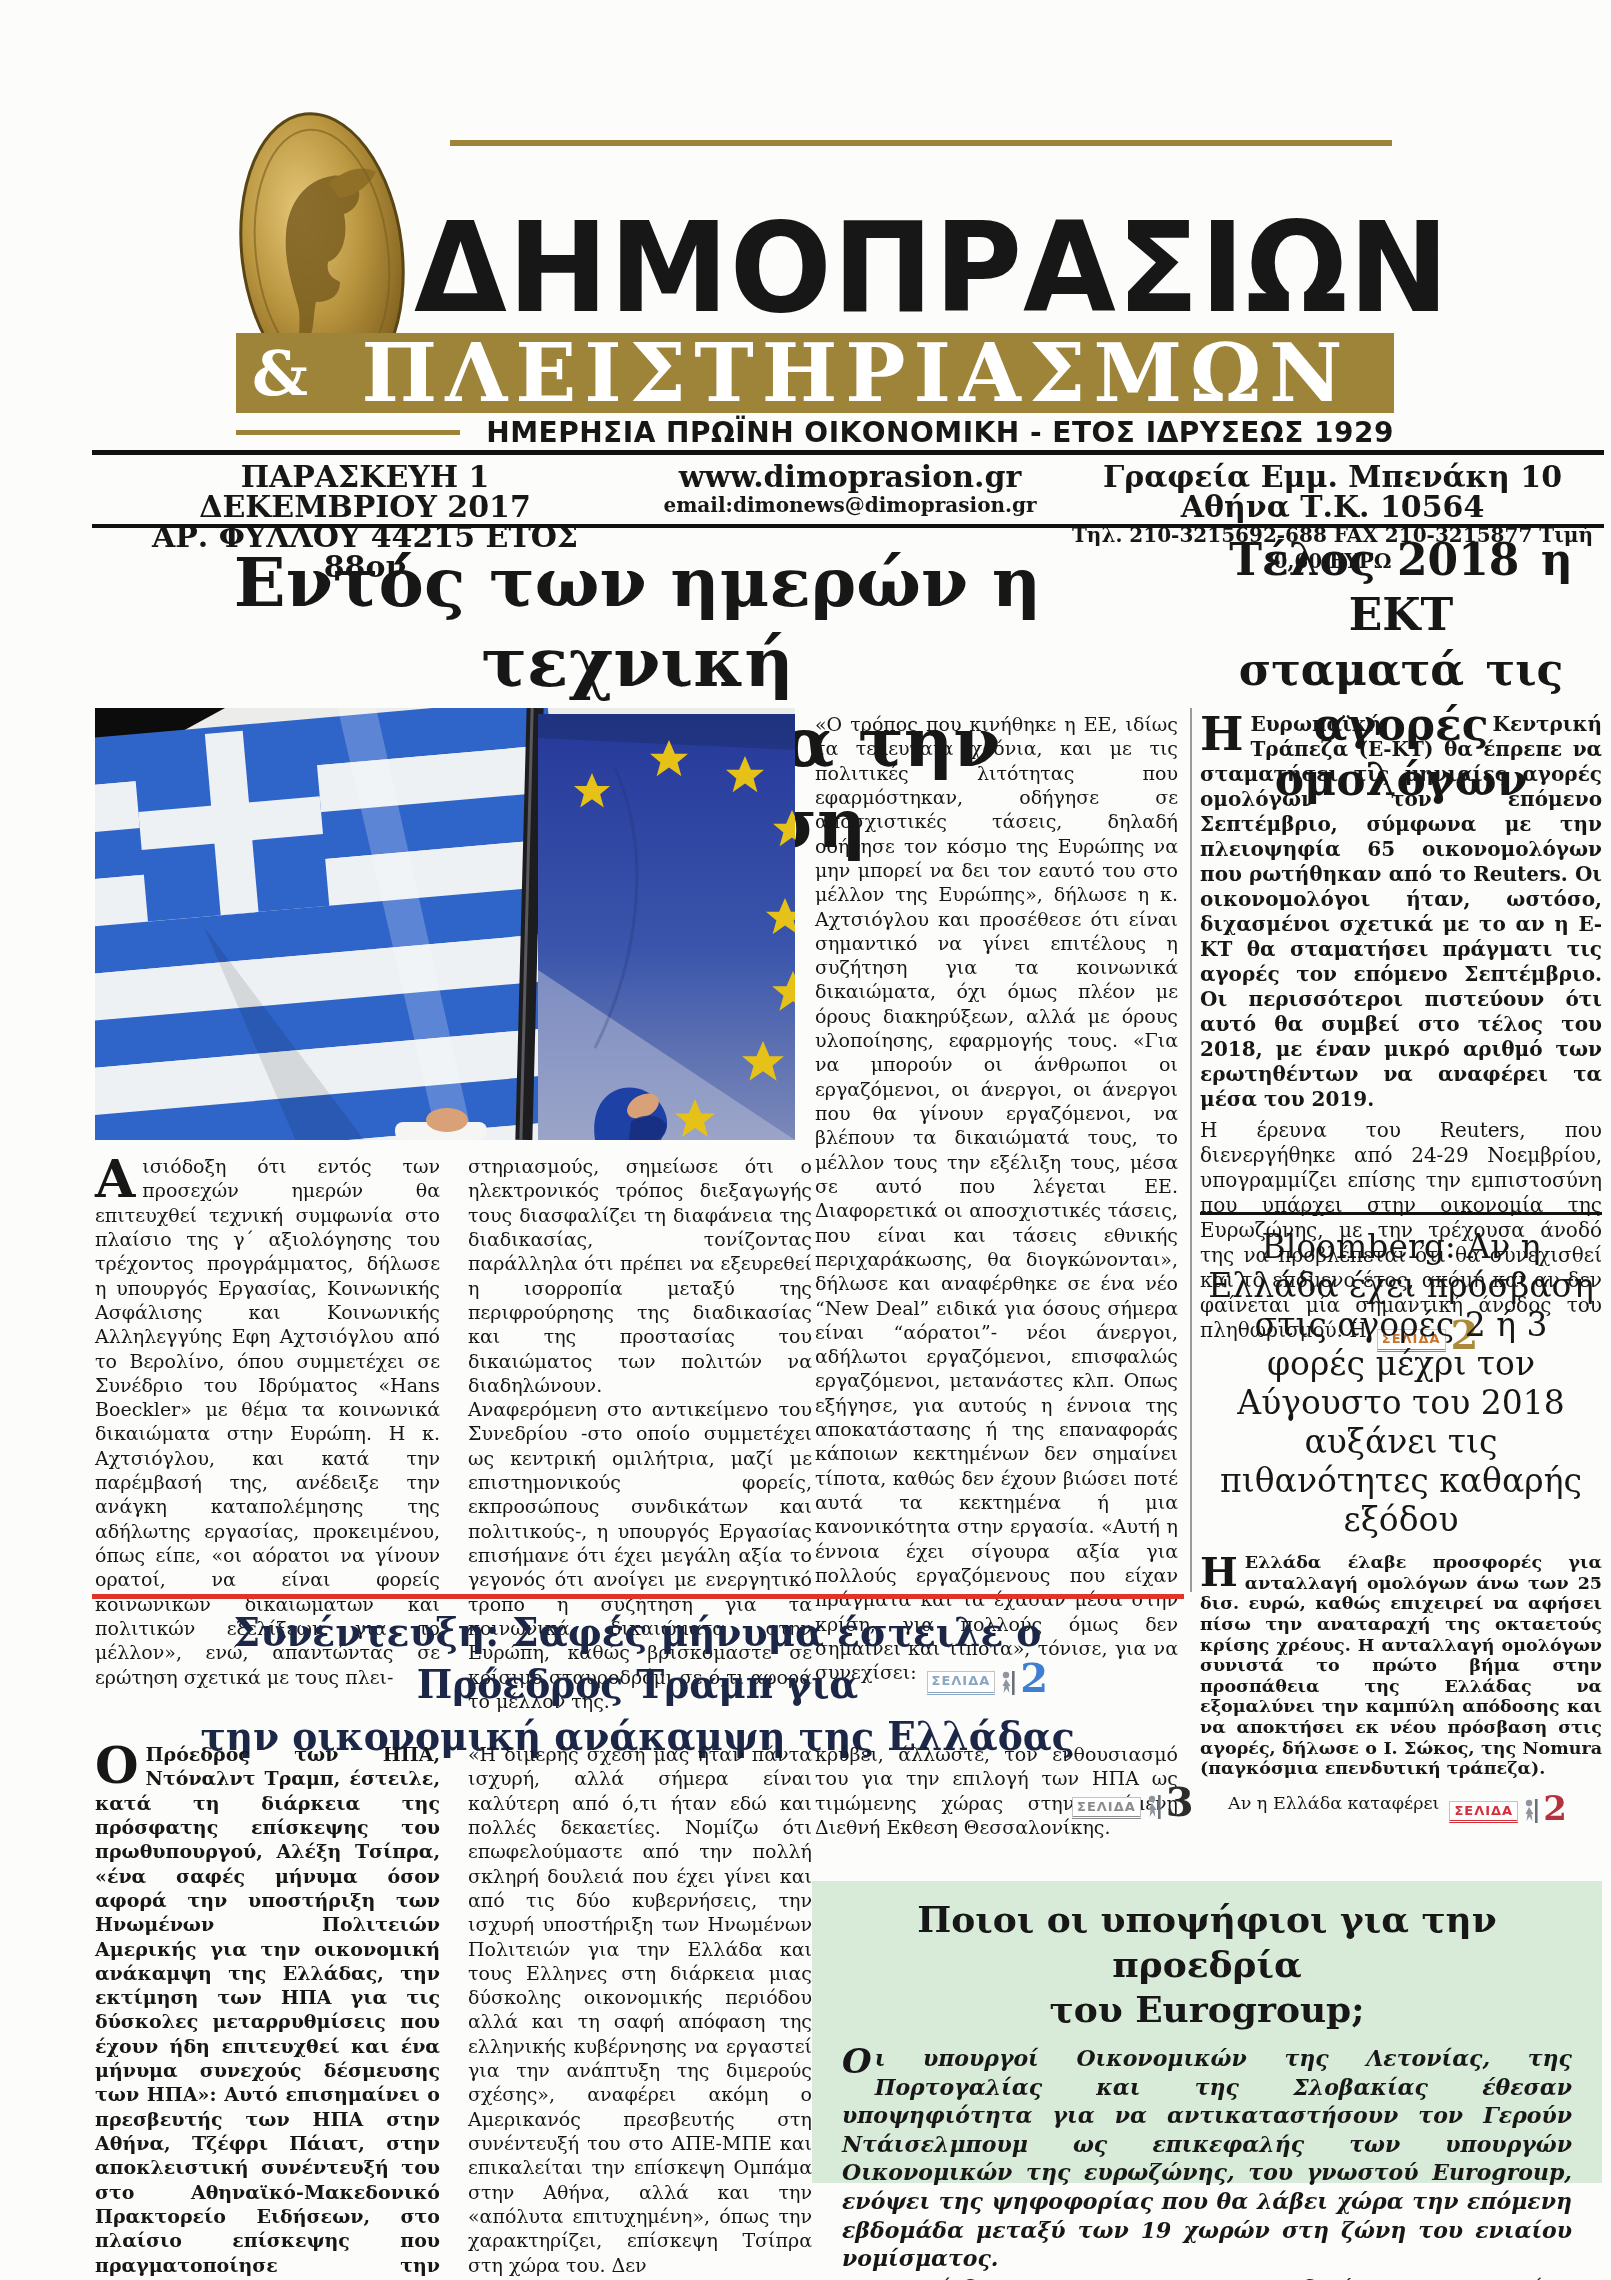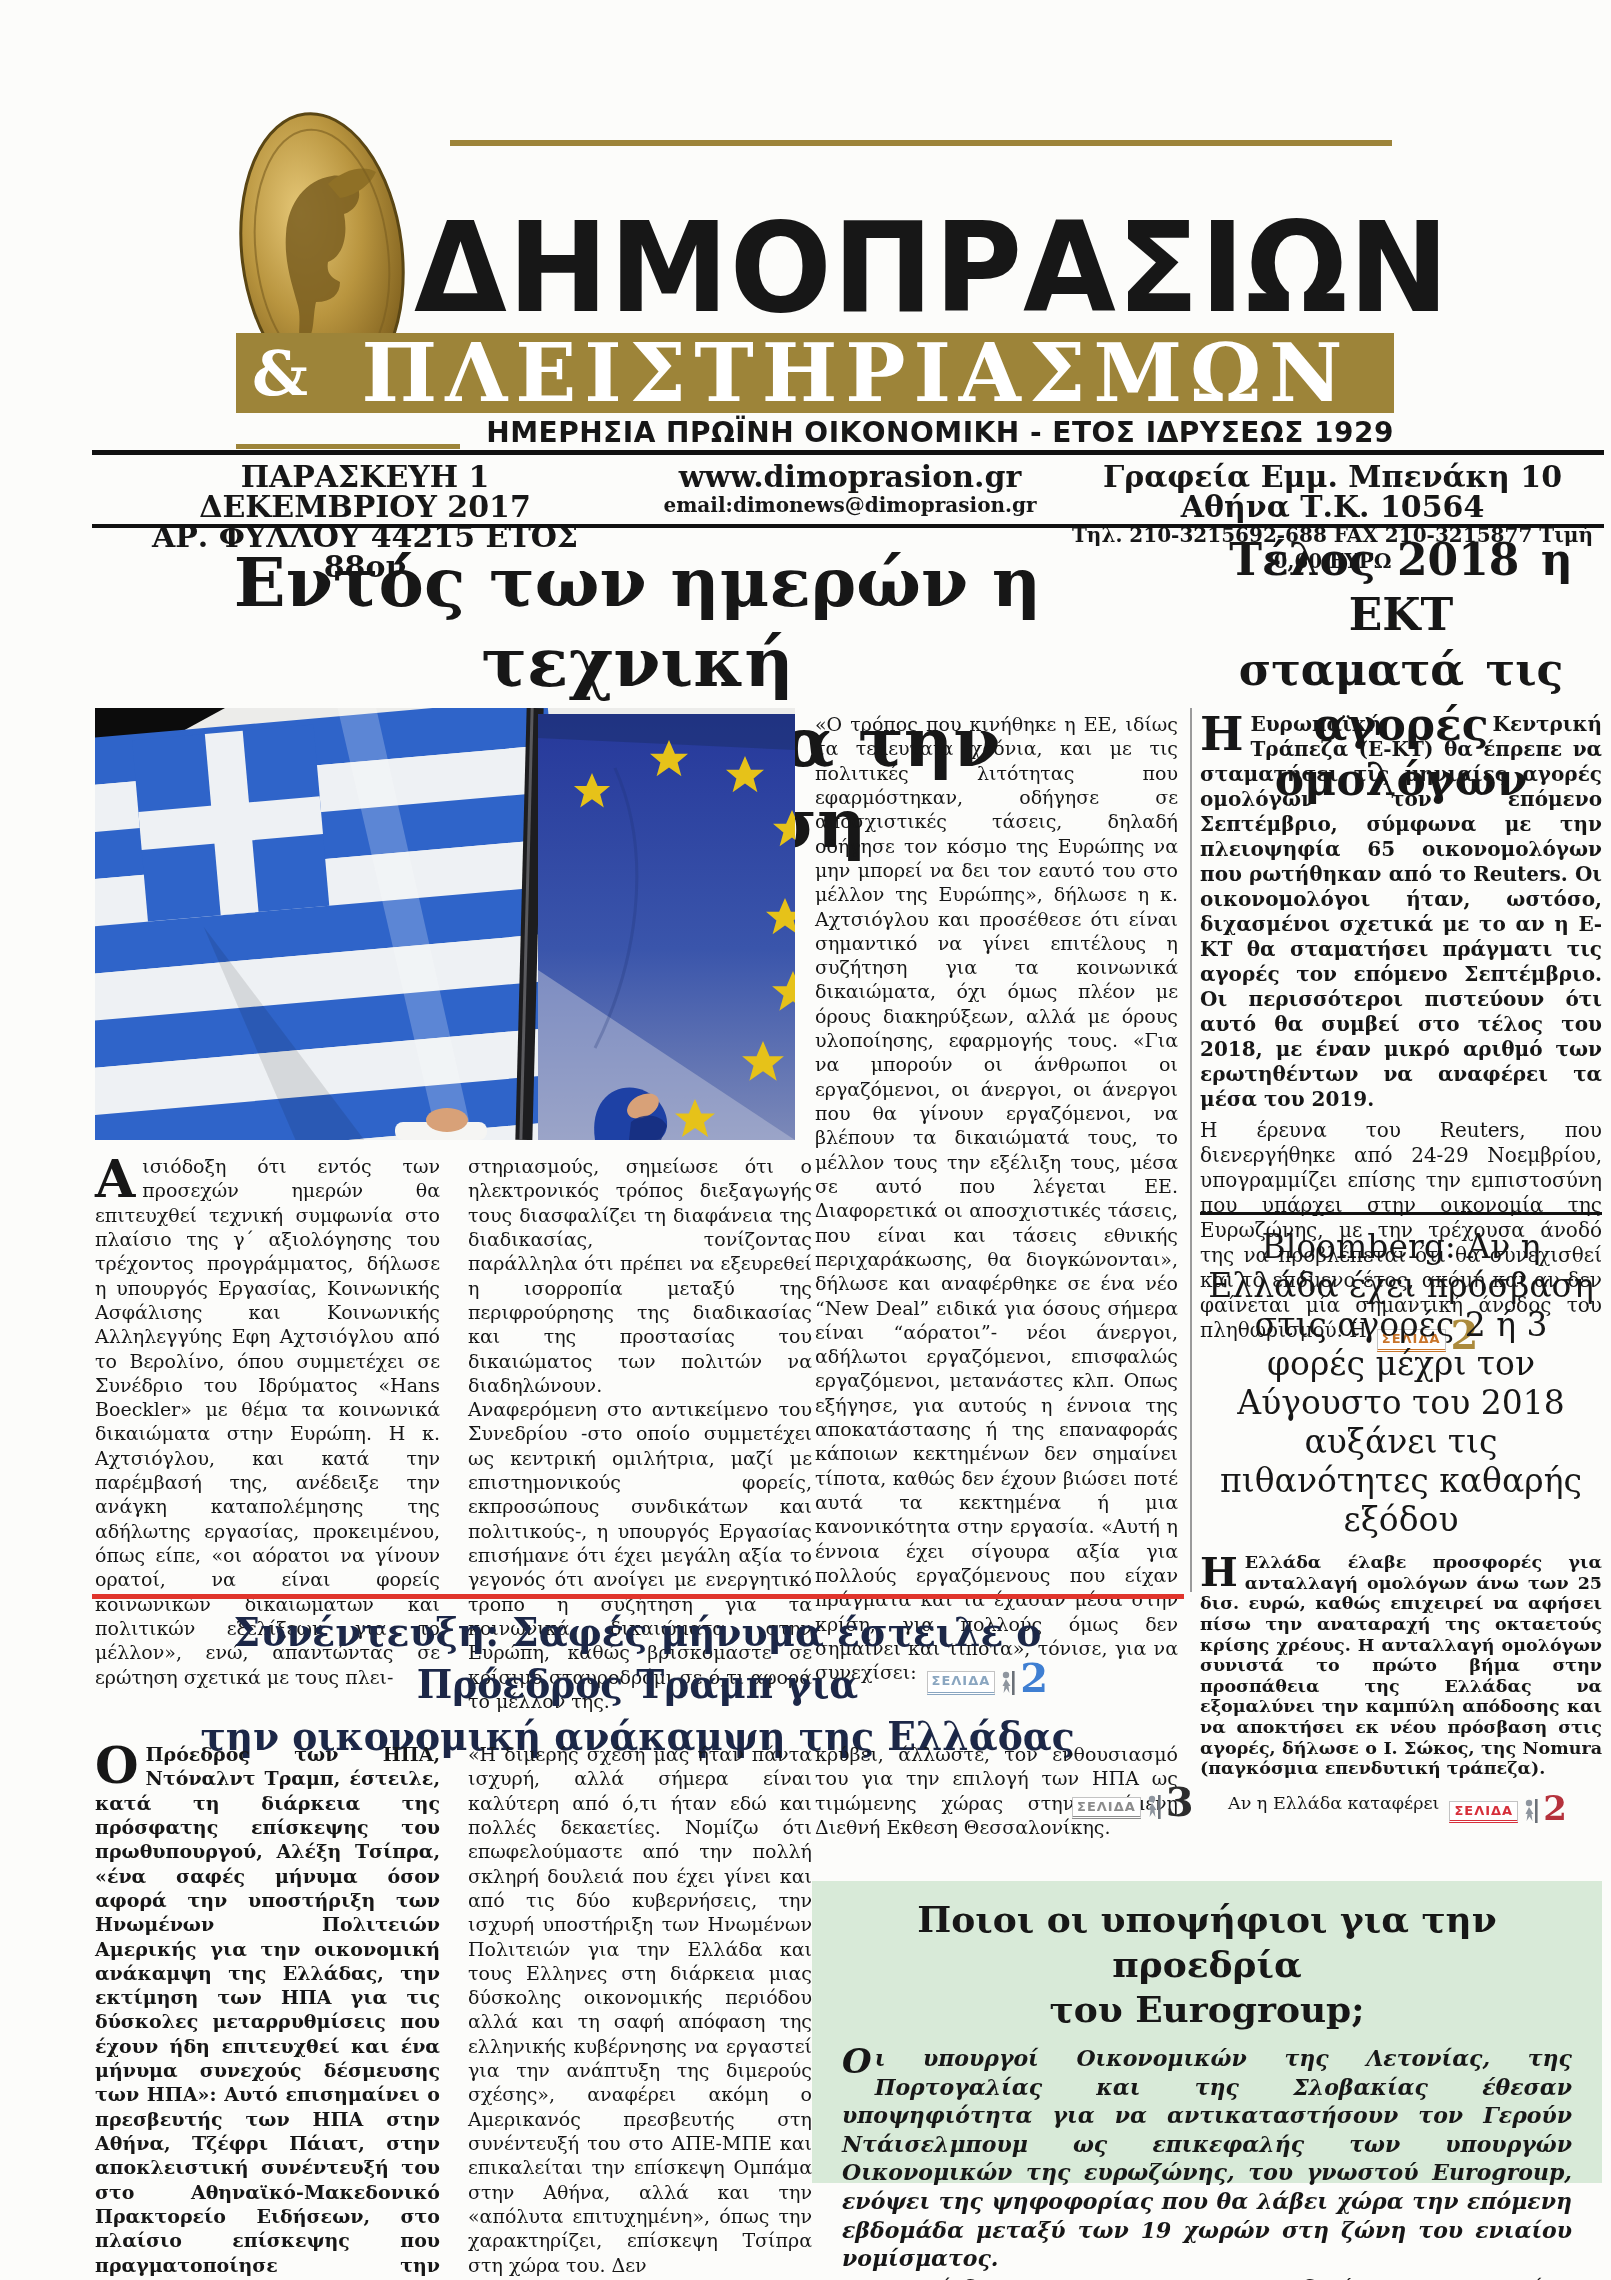--- a/index.html
+++ b/index.html
@@ -15,21 +15,21 @@
 
   
   .eph-row{display:flex;align-items:center;}
   .eph-title{font-weight:bold;font-size:54px;letter-spacing:14px;line-height:1;}
   .gold-line{flex:1;height:6px;background:#9d8439;margin-left:30px;}
   .main-title{font-weight:800;font-size:120px;line-height:1;letter-spacing:1px;
               transform:scaleY(1.04);transform-origin:top left;}
   .gold-band{background:#9d8439;display:flex;align-items:center;}
   .band-amp{color:#fff;font-weight:bold;font-size:62px;padding:0 10px 0 16px;}
   .band-word{color:#fff;font-weight:bold;font-size:80px;letter-spacing:8px;line-height:78px;flex:1;text-align:center;}
-  .tag-row{display:flex;align-items:flex-end;}
+  .tag-row{display:flex;align-items:center;}
   .tag-line{flex:1;height:5px;background:#9d8439;margin-right:26px;}
   .tagline{font-weight:bold;font-size:28px;letter-spacing:0.5px;}
 
   
   .rule{background:#111;}
   .dl1{font-weight:bold;font-size:30px;line-height:30px;}
   .dl2{font-weight:bold;font-size:20px;line-height:26px;}
 
   
   .lead-head{font-weight:bold;font-size:68px;line-height:1.18;}

